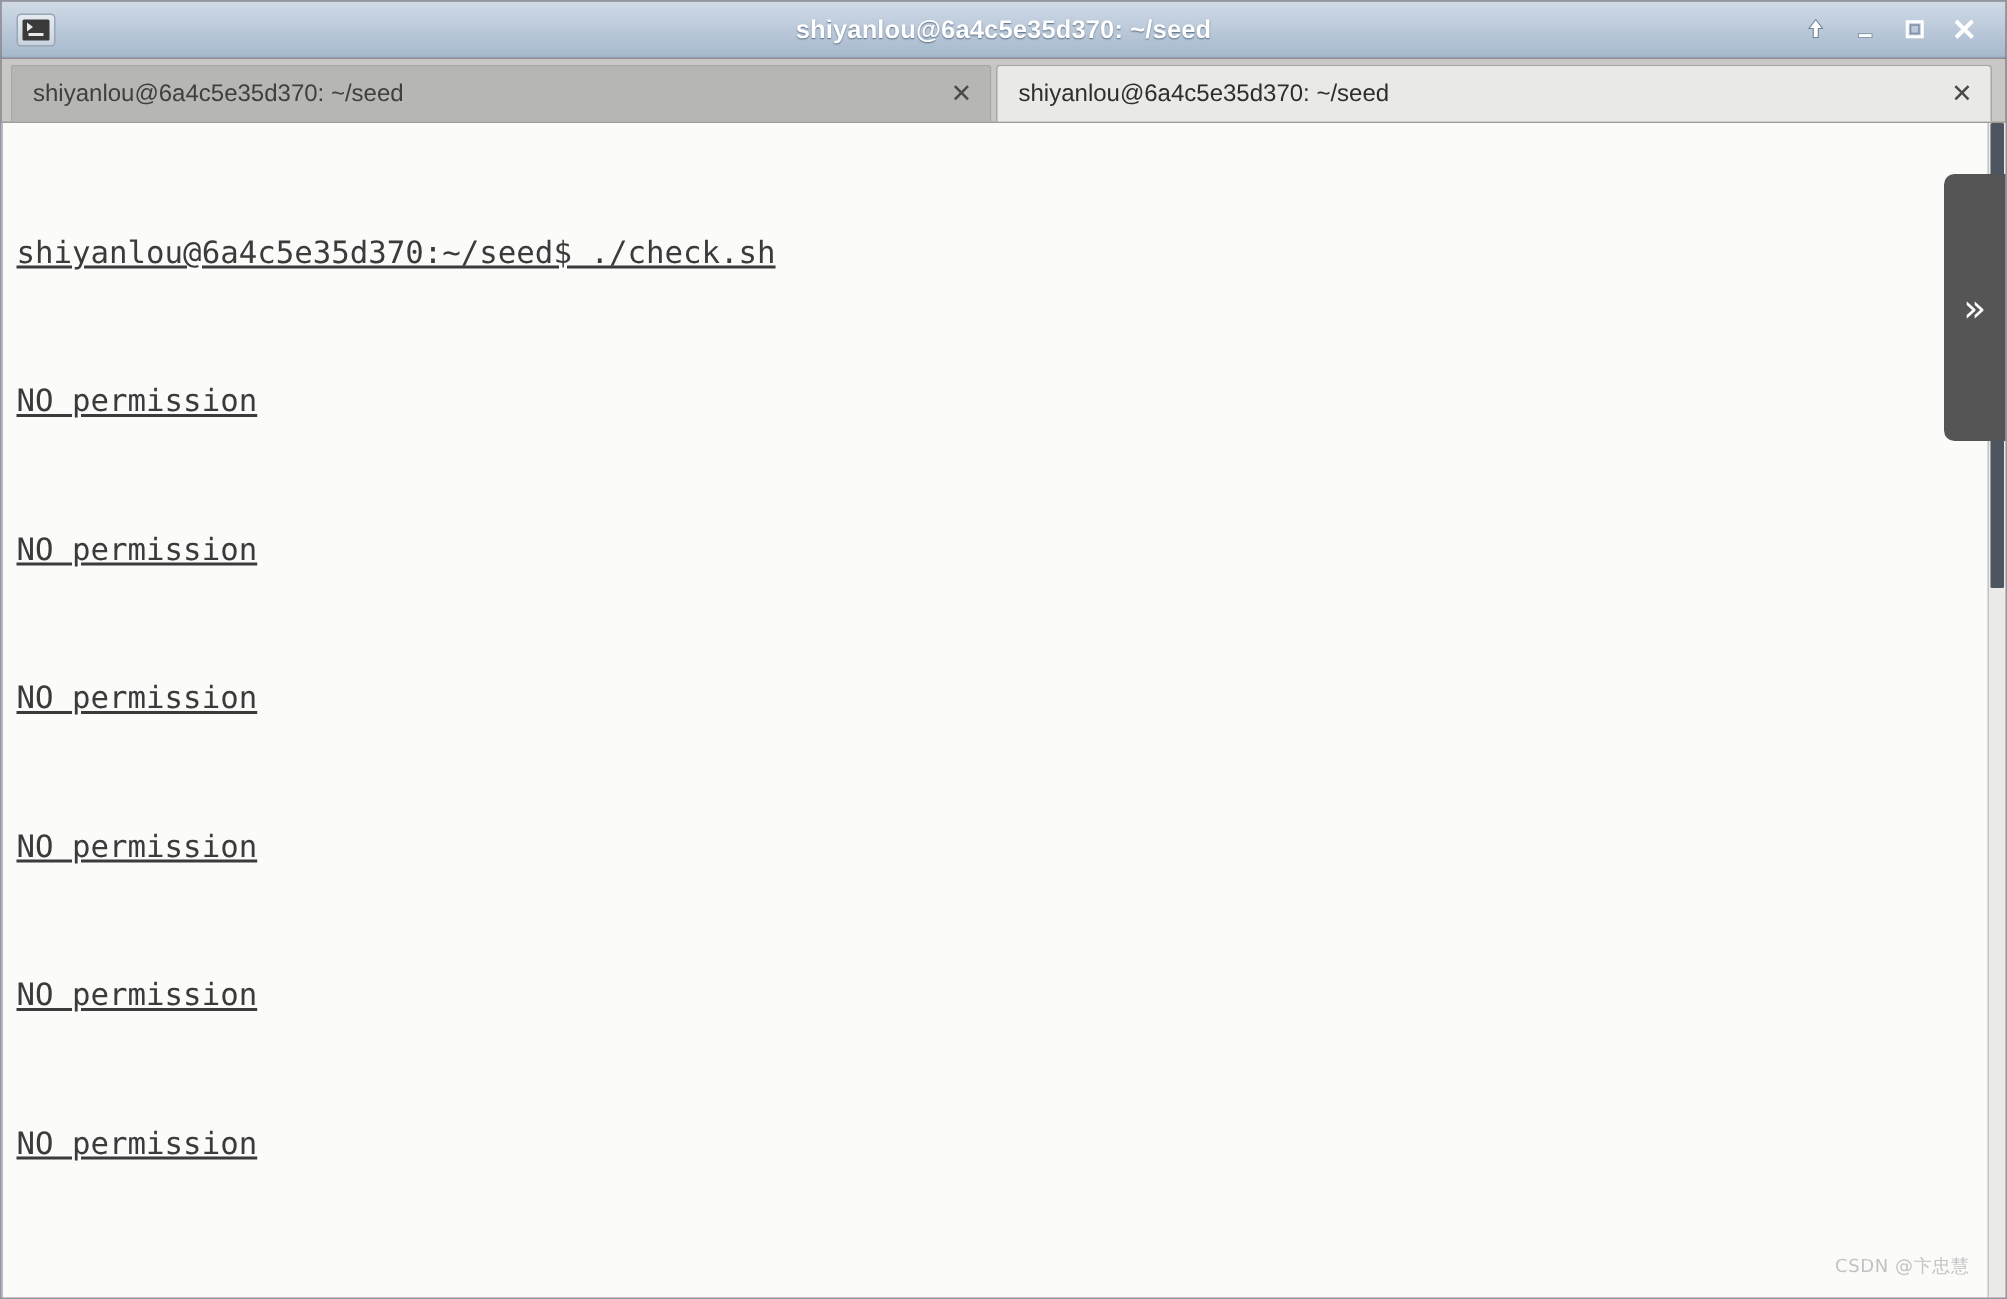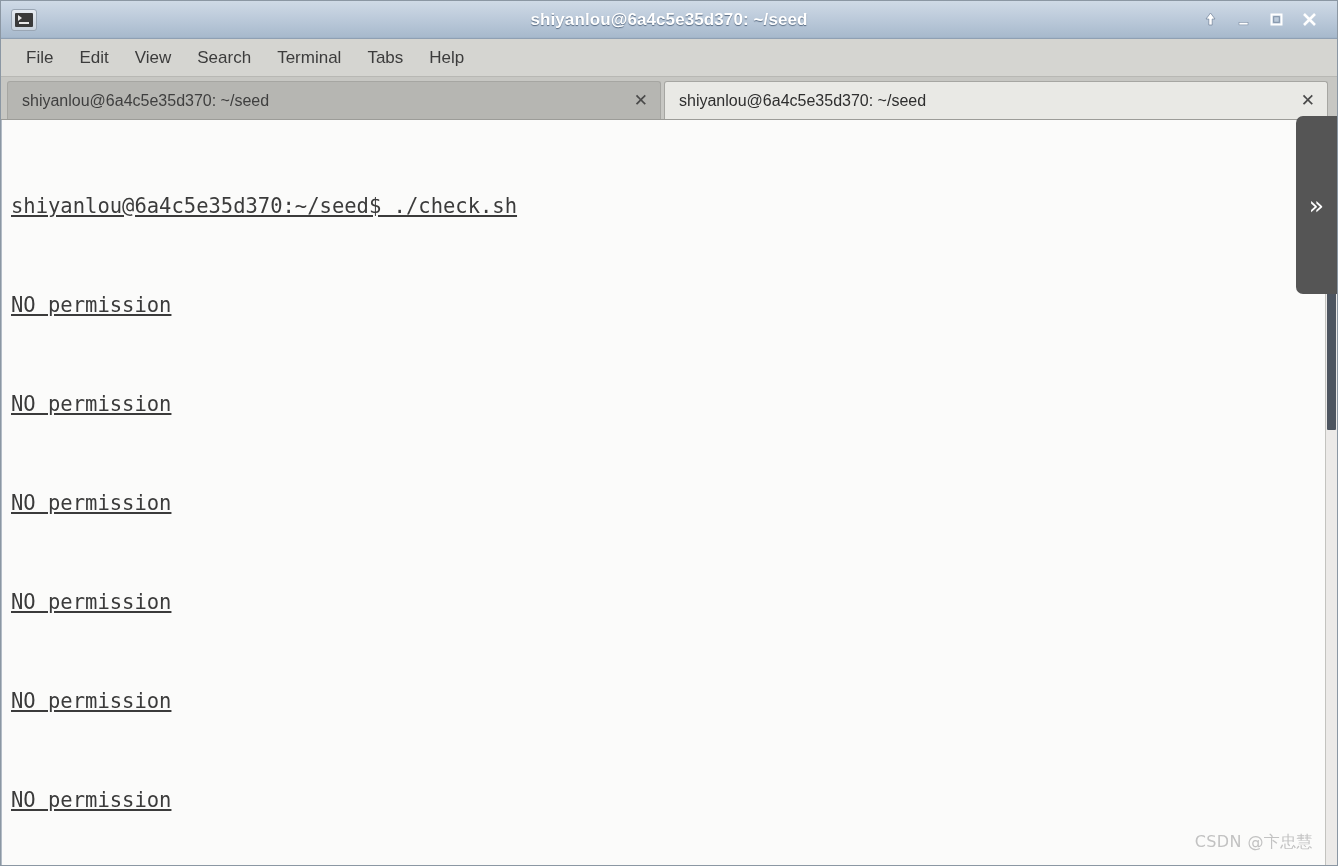--- a/index.html
+++ b/index.html
@@ -227,21 +227,21 @@
     font-size: 25px;
     line-height: 1;
     font-family: "DejaVu Sans", sans-serif;
   }
 
   
   .watermark {
     position: absolute;
     right: 24px;
     bottom: 12px;
-    font-size: 16px;
+    font-size: 12px;
     color: #c2c2c2;
     font-family: "DejaVu Sans", sans-serif;
     letter-spacing: 0.4px;
     z-index: 5;
     pointer-events: none;
     white-space: nowrap;
   }
 </style>
 </head>
 <body>
@@ -272,29 +272,20 @@
           </svg>
         </div>
         <div class="win-btn">
           <svg width="17" height="17" viewBox="0 0 17 17" aria-hidden="true">
             <path d="M3 3 L14 14 M14 3 L3 14" stroke="#ffffff" stroke-width="2.6" stroke-linecap="butt"></path>
           </svg>
         </div>
       </div>
     </div>
 
-    <div class="menubar">
-      <div class="menu-item">File</div>
-      <div class="menu-item">Edit</div>
-      <div class="menu-item">View</div>
-      <div class="menu-item">Search</div>
-      <div class="menu-item">Terminal</div>
-      <div class="menu-item">Tabs</div>
-      <div class="menu-item">Help</div>
-    </div>
 
     <div class="tabbar">
       <div class="tab inactive">
         <span class="tab-label">shiyanlou@6a4c5e35d370: ~/seed</span>
         <span class="tab-close">✕</span>
       </div>
       <div class="tab active">
         <span class="tab-label">shiyanlou@6a4c5e35d370: ~/seed</span>
         <span class="tab-close">✕</span>
       </div>

